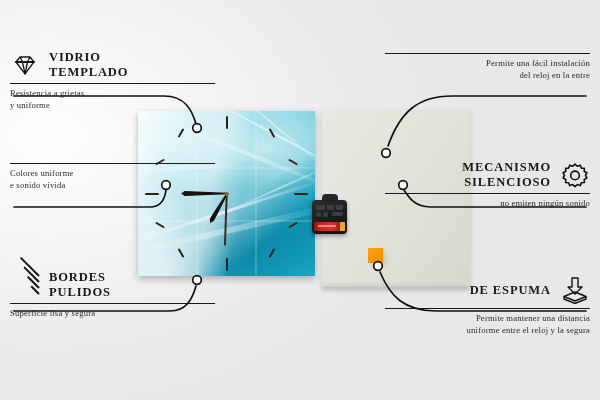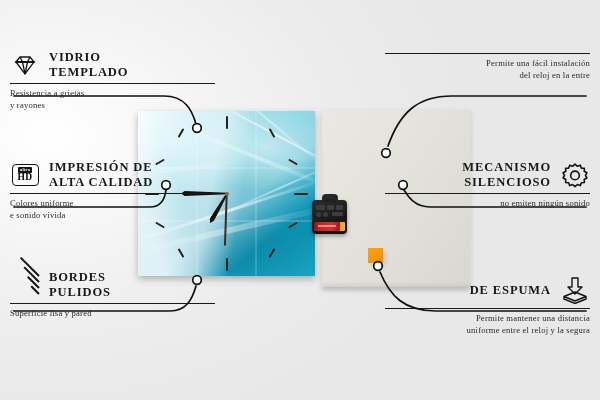--- a/index.html
+++ b/index.html
@@ -210,37 +210,25 @@
       <div>
         <div class="ftitle">
           <div>VIDRIO</div>
           <div>TEMPLADO</div>
         </div>
       </div>
     </div>
     <div class="rule"></div>
     <div class="fdesc">
       <div>Resistencia a grietas</div>
-      <div>y rayones</div>
+      <div>y uniforme</div>
     </div>
   </div>
 
   <div class="feature left" style="top:160px">
-    <div class="fhead">
-      <span class="ficon">
-        <span class="hd-badge">
-          <span class="u">ultra</span>
-          <span class="h">HD</span>
-        </span>
-      </span>
-      <div class="ftitle">
-        <div>IMPRESIÓN DE</div>
-        <div>ALTA CALIDAD</div>
-      </div>
-    </div>
     <div class="rule"></div>
     <div class="fdesc">
       <div>Colores uniforme</div>
       <div>e sonido vívida</div>
     </div>
   </div>
 
   <div class="feature left" style="top:270px">
     <div class="fhead">
       <span class="ficon">
@@ -251,21 +239,21 @@
           <span style="top:20px; width:11px;"></span>
         </span>
       </span>
       <div class="ftitle">
         <div>BORDES</div>
         <div>PULIDOS</div>
       </div>
     </div>
     <div class="rule"></div>
     <div class="fdesc">
-      <div>Superficie lisa y pared</div>
+      <div>Superficie lisa y segura</div>
     </div>
   </div>
 
   <div class="feature right" style="top:50px">
     <div class="rule"></div>
     <div class="fdesc">
       <div>Permite una fácil instalación</div>
       <div>del reloj en la entre</div>
     </div>
   </div>

